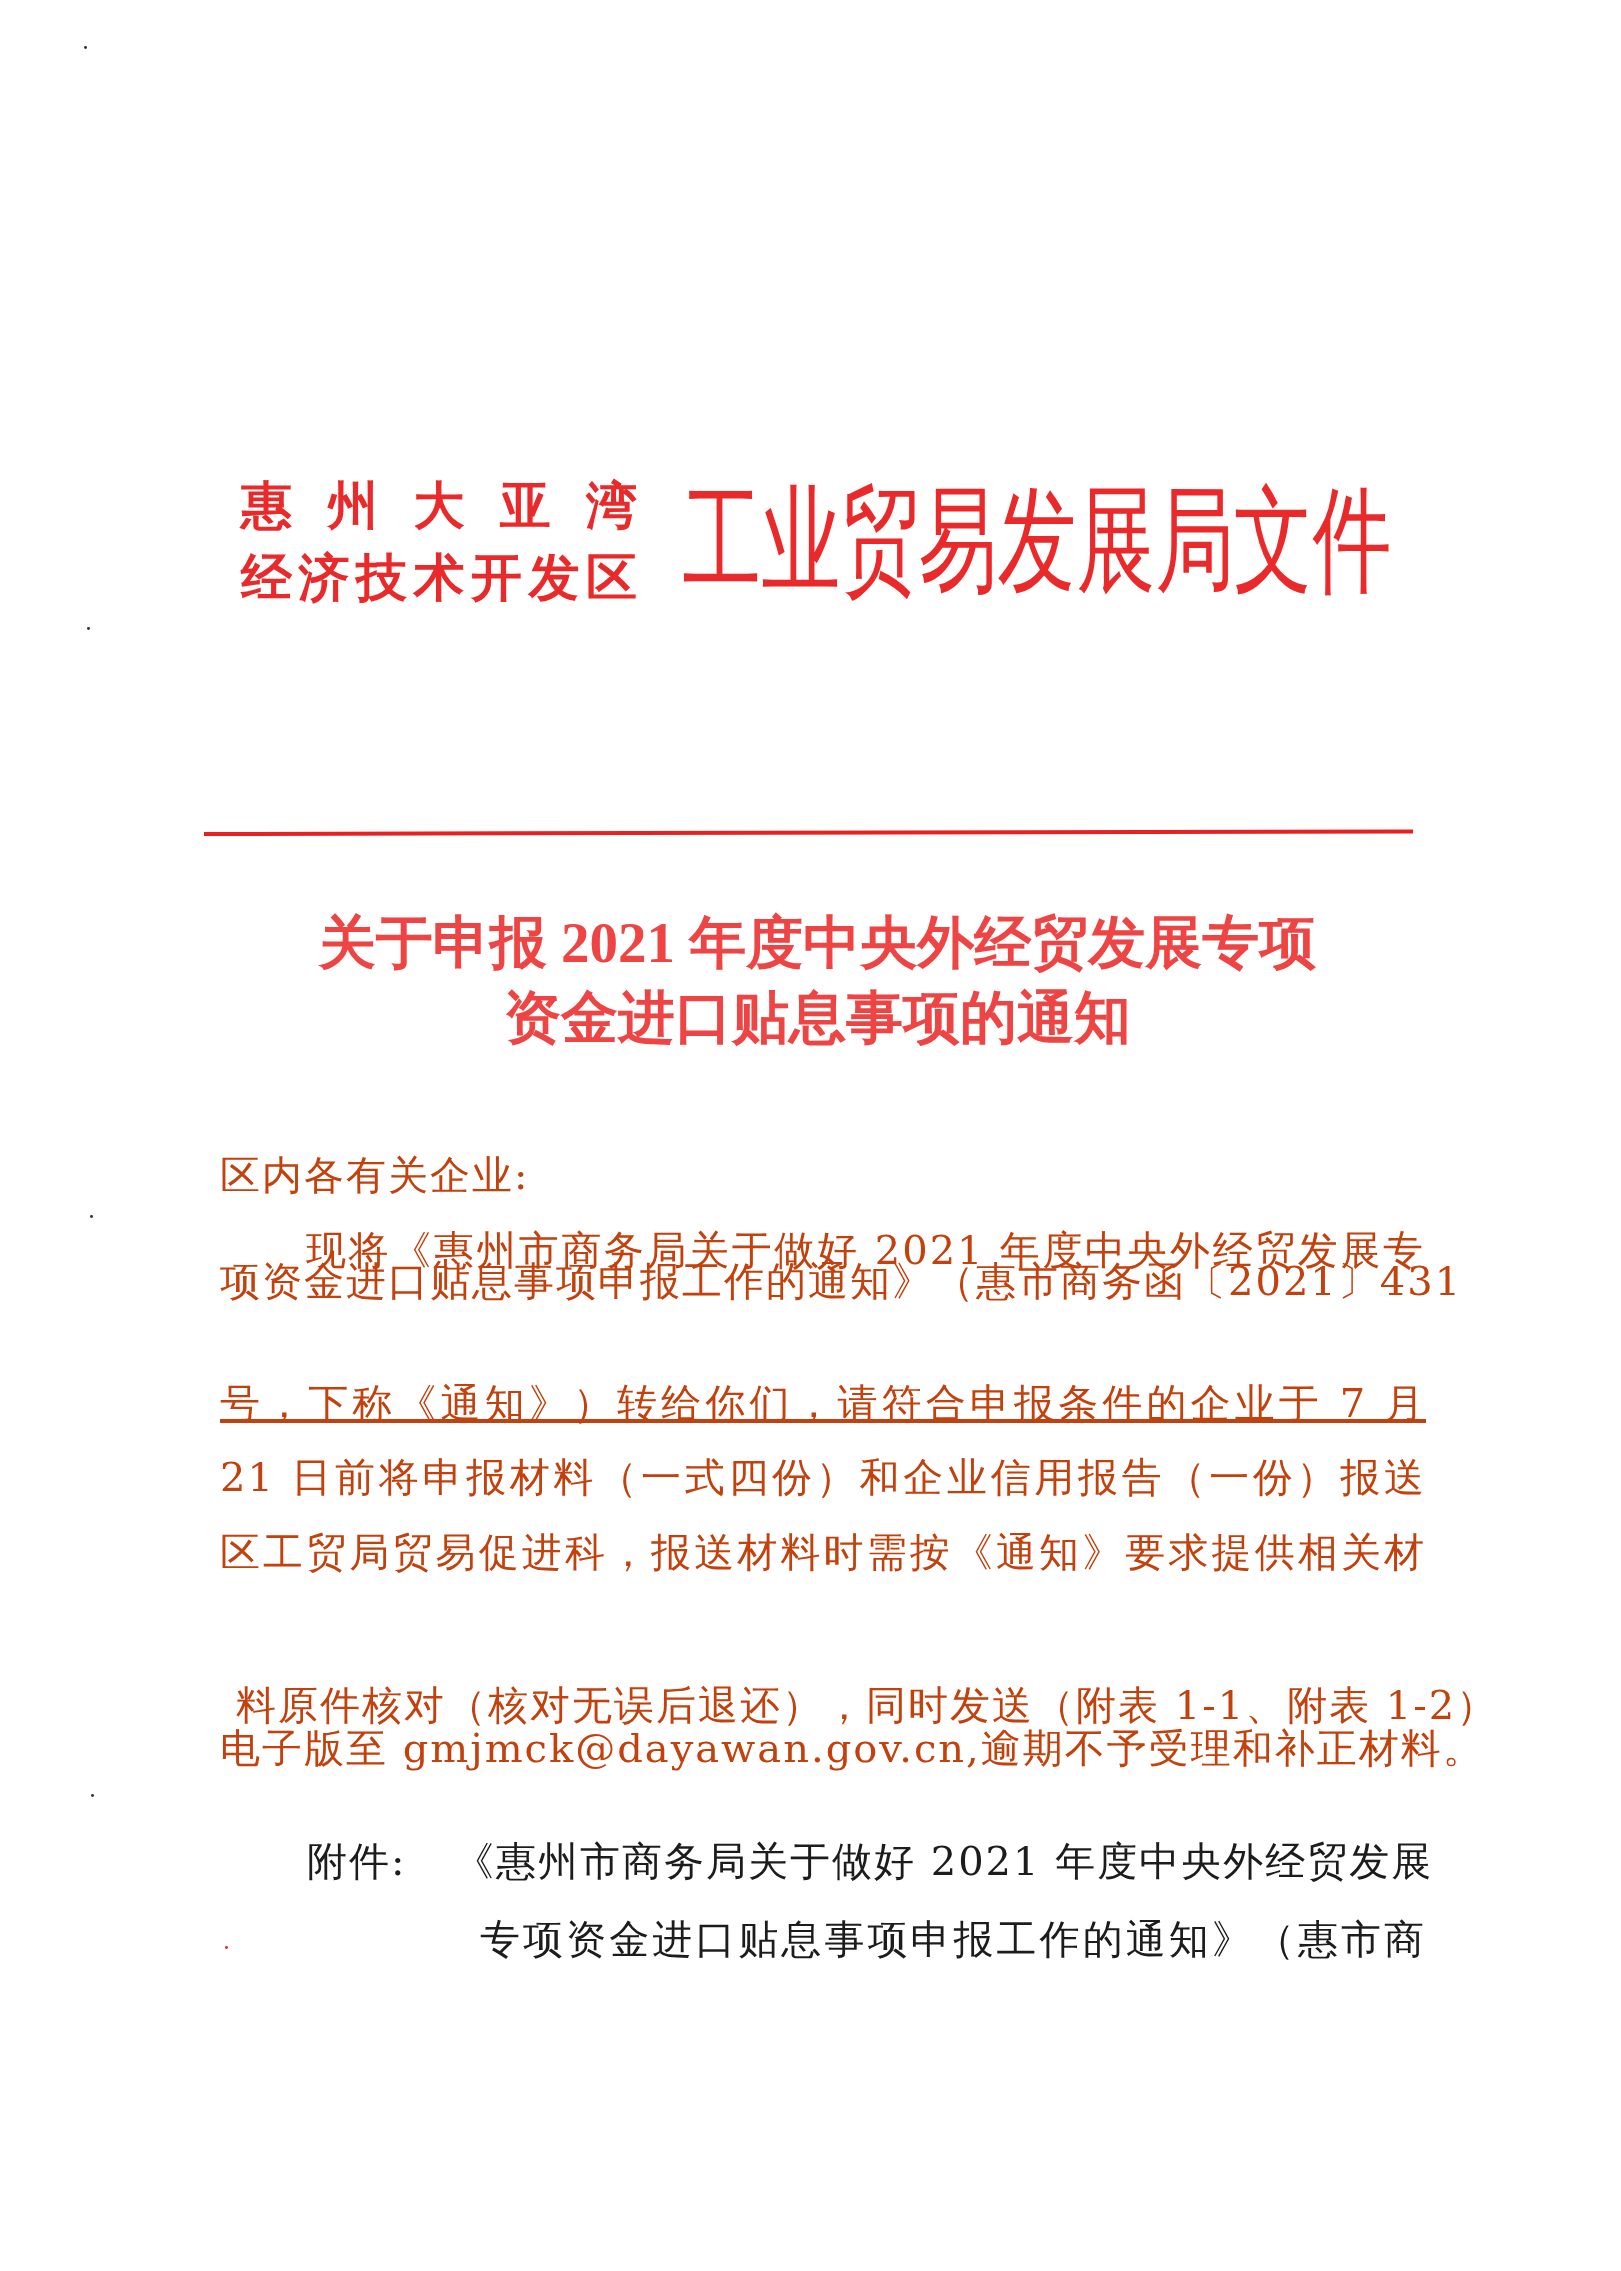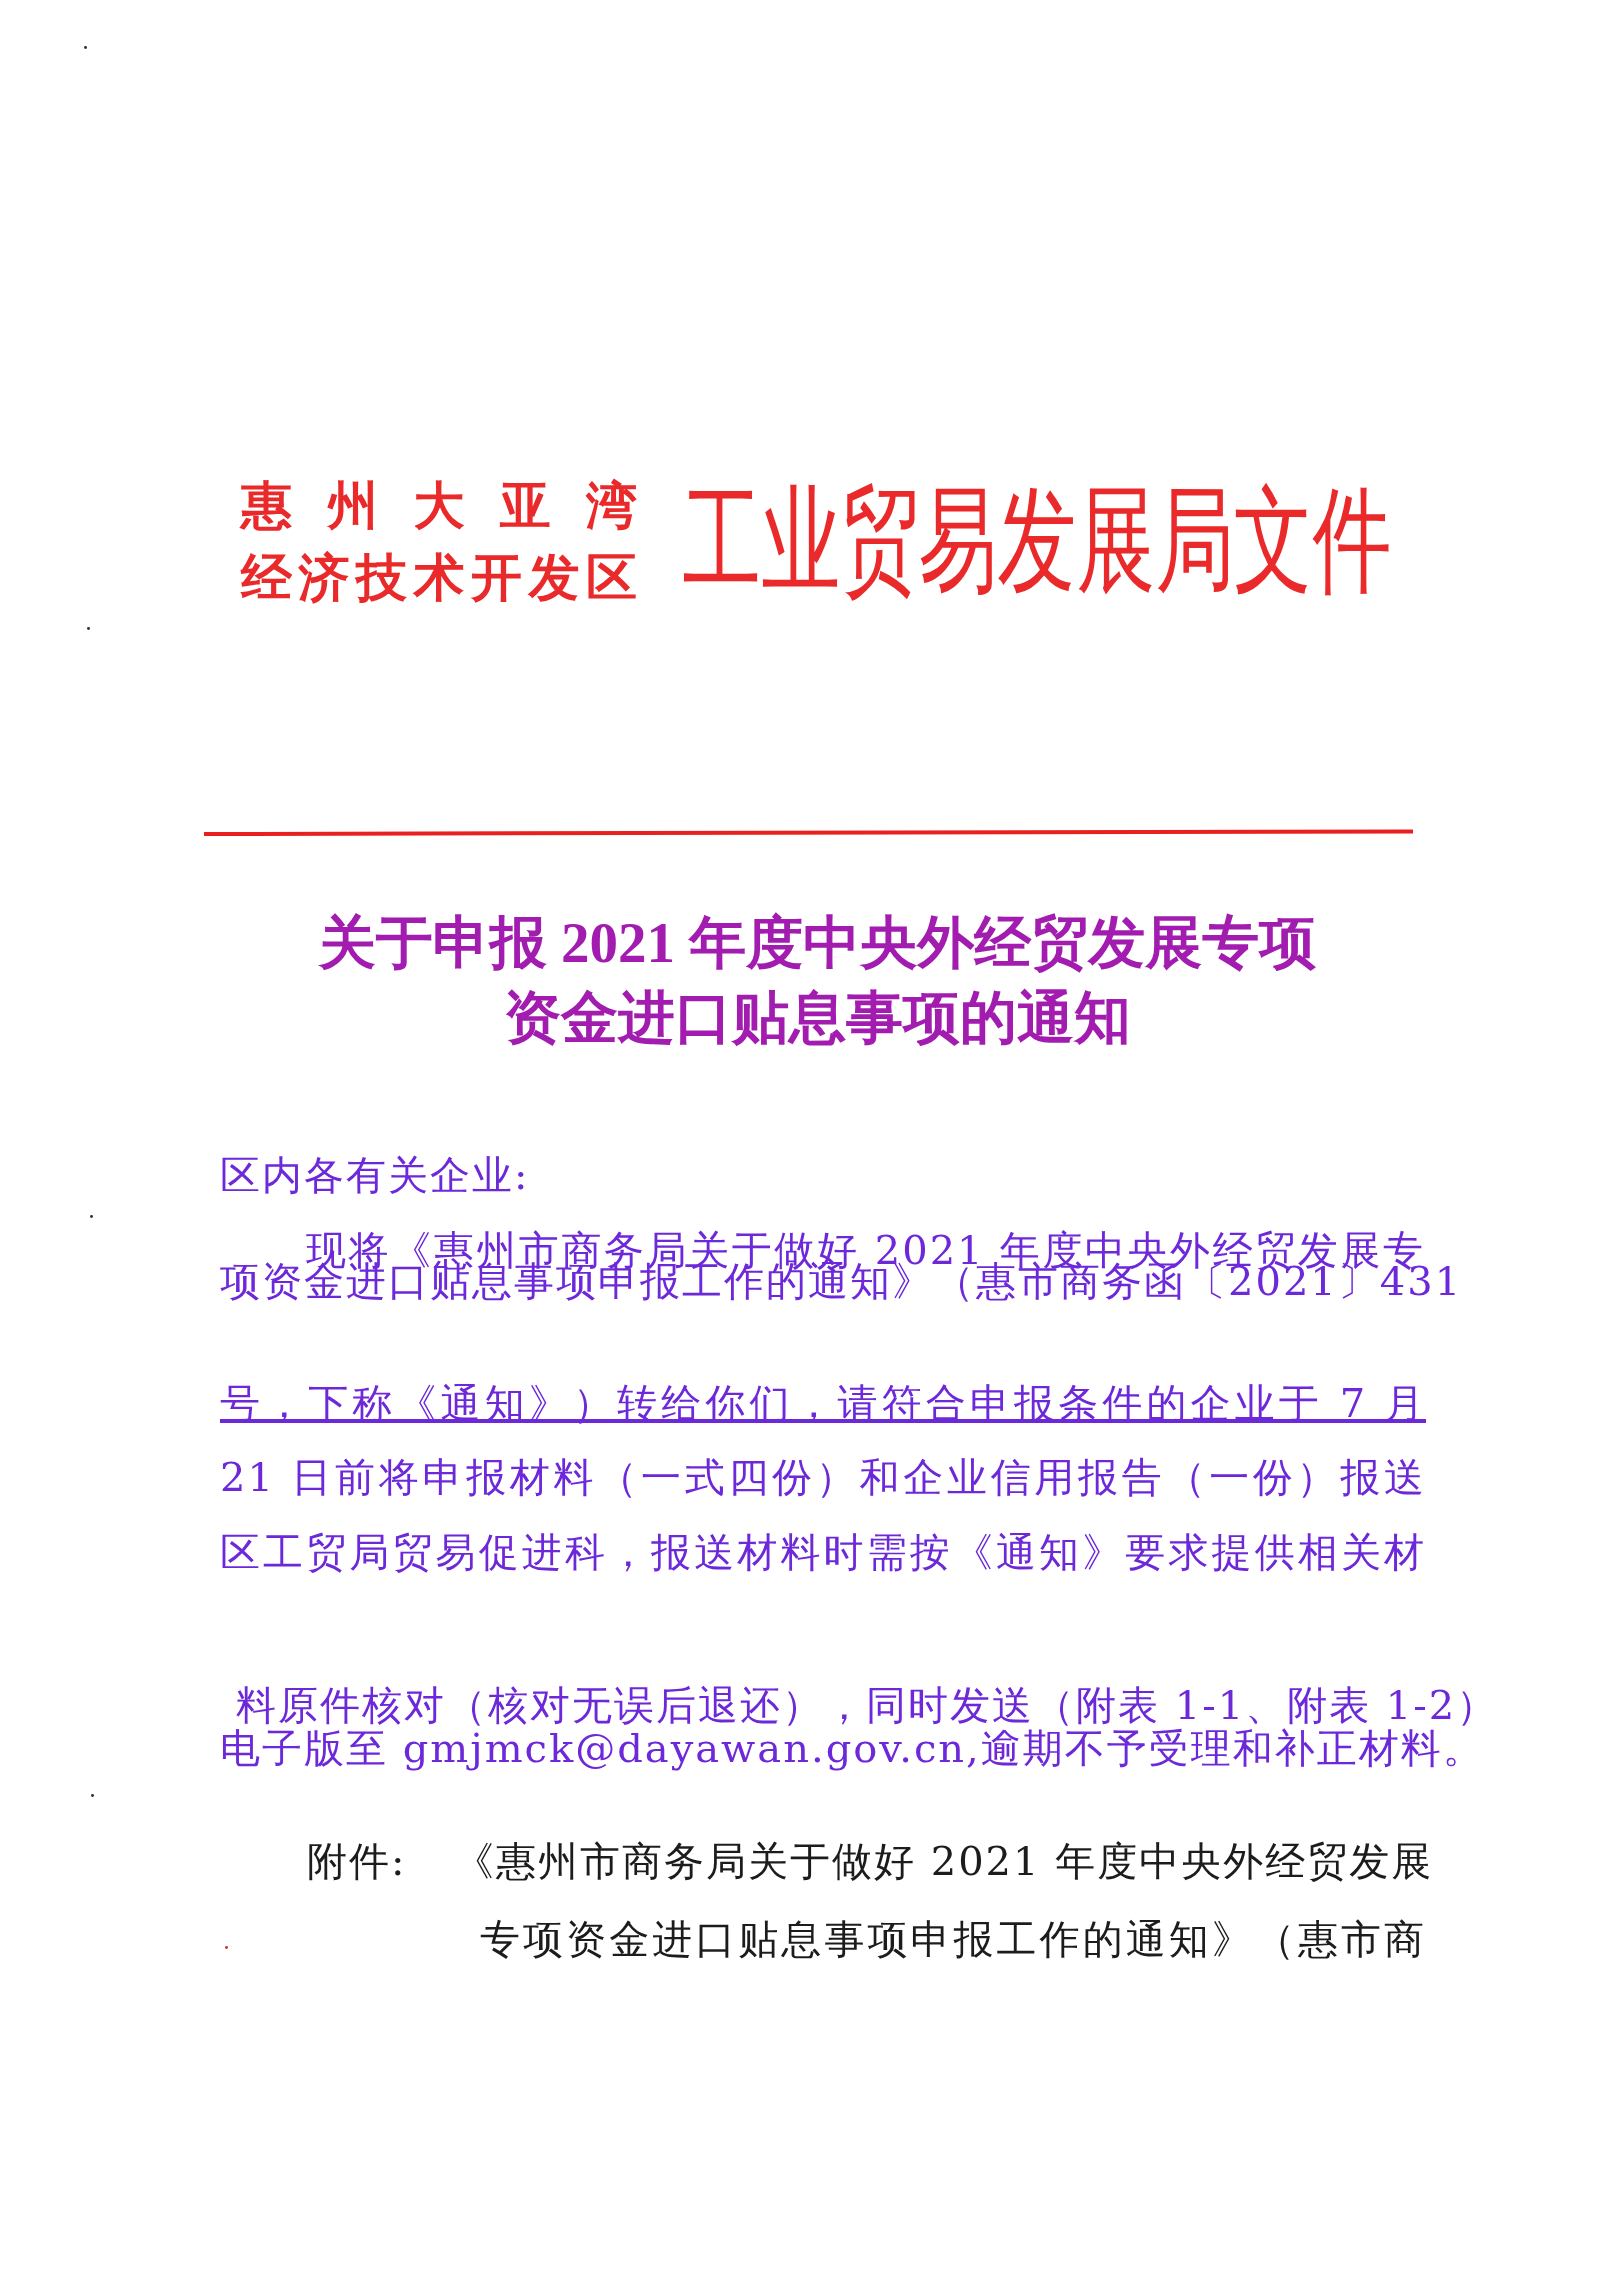--- a/index.html
+++ b/index.html
@@ -33,31 +33,31 @@
     letter-spacing: 3.9px;
   }
   .red-rule {
     position: absolute; left: 204px; top: 832px; width: 1209px; height: 3.9px;
     background: #e8201f; transform: rotate(-0.12deg); transform-origin: left center;
   }
 
   
   .title-line {
     position: absolute; font-family: "Liberation Serif", "DejaVu Serif", serif;
-    font-weight: bold; font-size: 57px; line-height: 61px; color: #a21caf;
+    font-weight: bold; font-size: 57px; line-height: 61px; color: #ef4444;
     white-space: nowrap;
   }
   .title-line-1 { left: 292px; top: 912px; width: 1051px; text-align: center; }
   .title-line-2 { left: 488px; top: 987px; width: 659px; text-align: center; }
 
   
   .body-line {
     position: absolute; left: 220px; width: 1206px;
     font-family: "DejaVu Serif", "Liberation Serif", serif;
-    font-size: 40px; line-height: 45px; color: #6d28d9;
+    font-size: 40px; line-height: 45px; color: #c2410c;
     white-space: nowrap; letter-spacing: 2px;
     text-align: justify; text-align-last: justify;
   }
   .salutation { text-align: left; text-align-last: left; }
   .indent { left: 306px; width: 1119px; }
   .last-line { text-align-last: left; margin-top: 44px; }
 
   .attach-label {
     position: absolute; left: 307px; top: 1839px;
     font-family: "DejaVu Serif", "Liberation Serif", serif;

